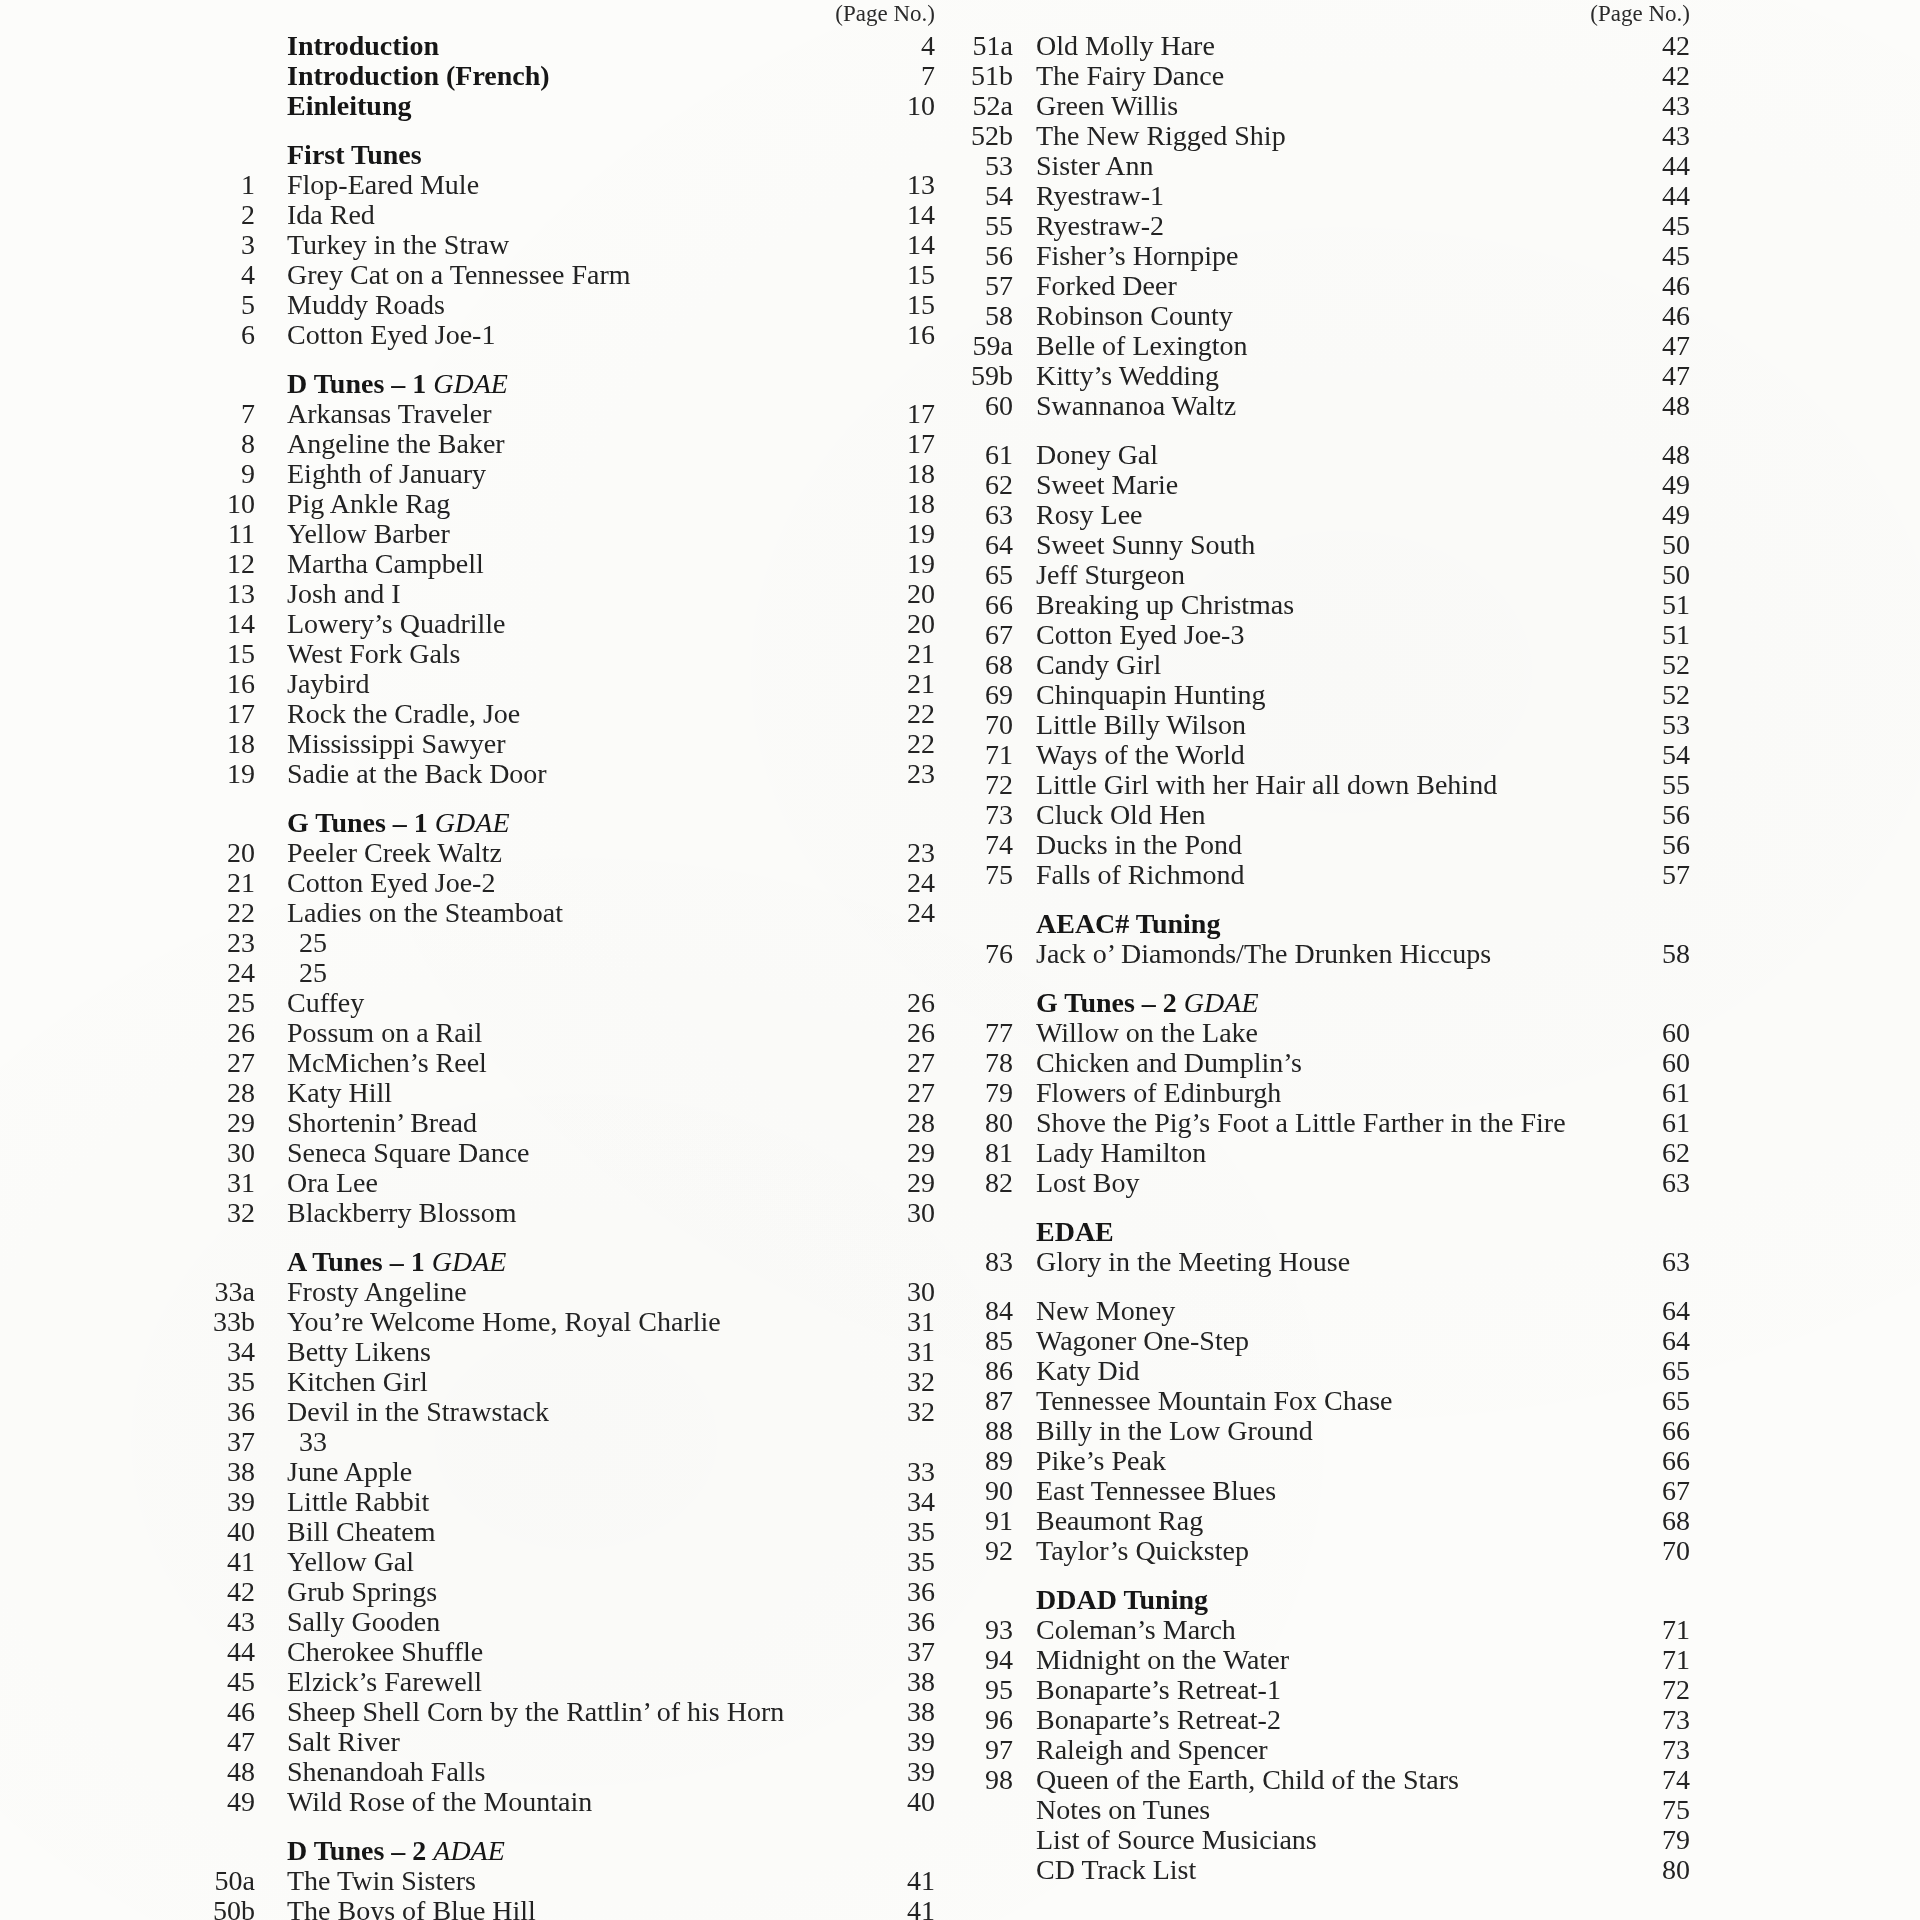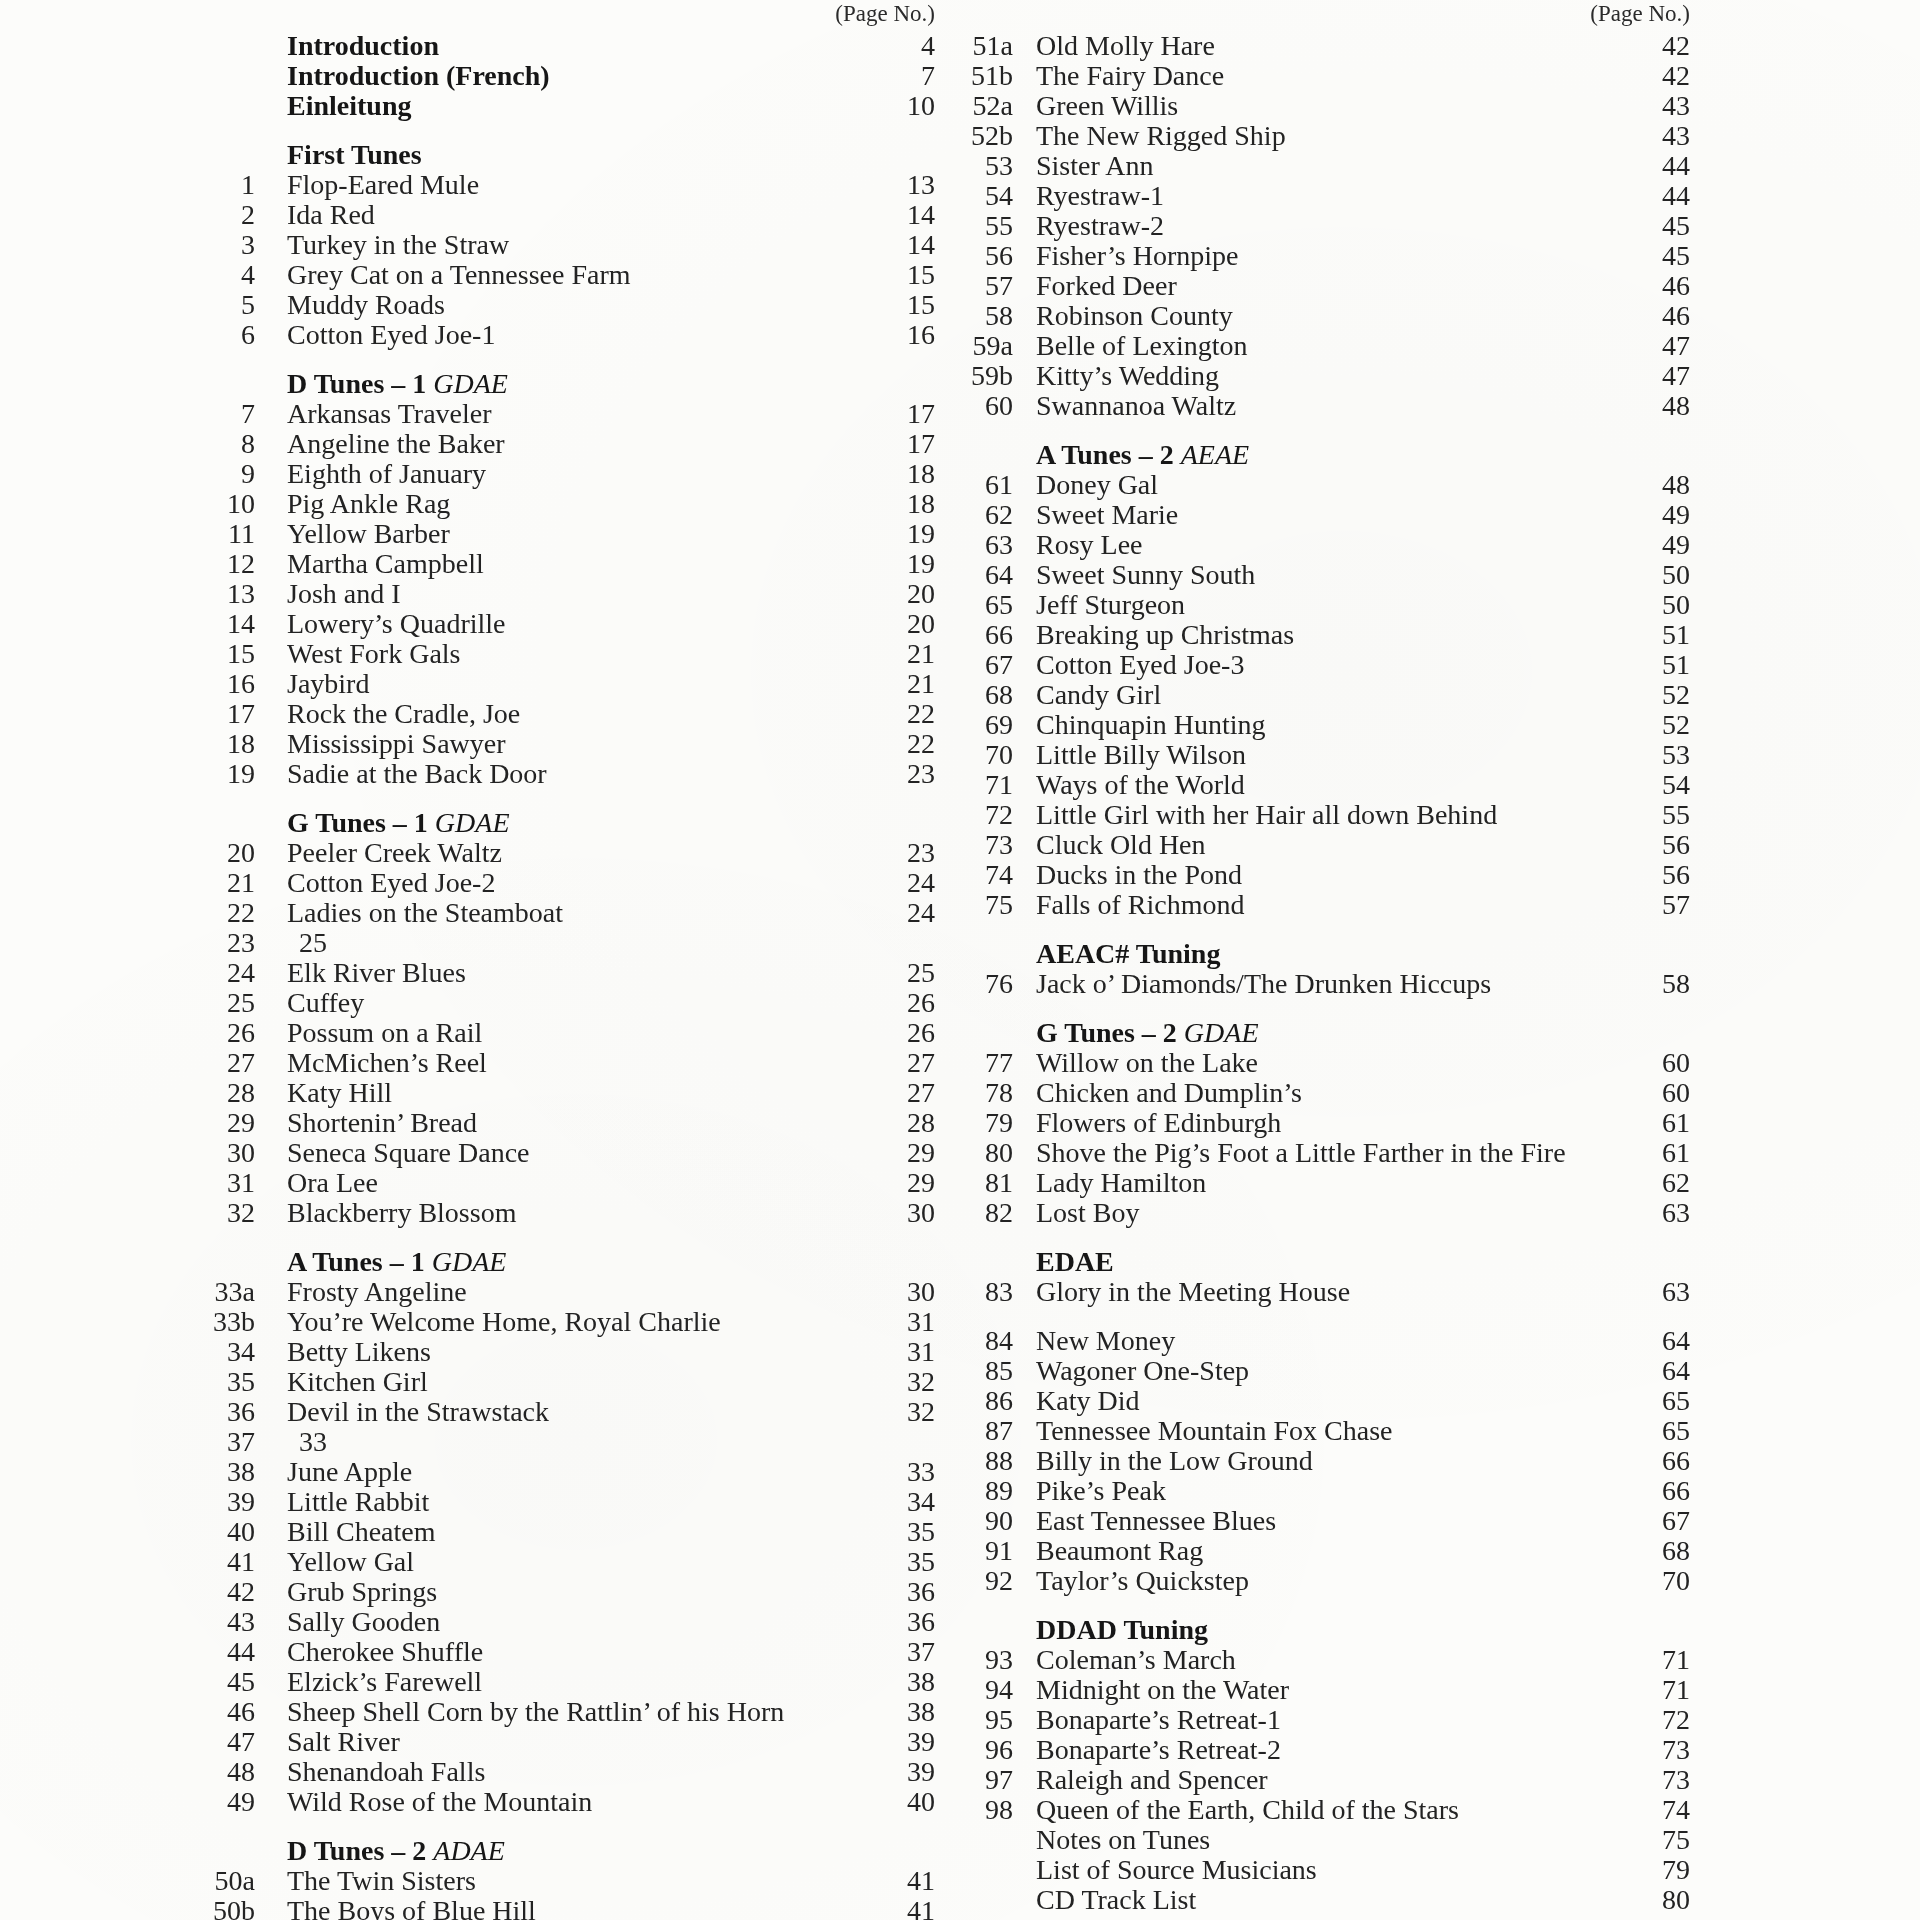--- a/index.html
+++ b/index.html
@@ -203,21 +203,20 @@
             <span class="num">22</span>
             <span class="title">Ladies on the Steamboat</span>
             <span class="pagecol">24</span>
           </div>
           <div class="row">
             <span class="num">23</span>
             <span class="pagecol">25</span>
           </div>
           <div class="row">
             <span class="num">24</span>
-            <span class="title">Elk River Blues</span>
             <span class="pagecol">25</span>
           </div>
           <div class="row">
             <span class="num">25</span>
             <span class="title">Cuffey</span>
             <span class="pagecol">26</span>
           </div>
           <div class="row">
             <span class="num">26</span>
             <span class="title">Possum on a Rail</span>
@@ -434,25 +433,20 @@
             <span class="title">Kitty’s Wedding</span>
             <span class="pagecol">47</span>
           </div>
           <div class="row">
             <span class="num">60</span>
             <span class="title">Swannanoa Waltz</span>
             <span class="pagecol">48</span>
           </div>
         </div>
         <div class="section">
-          <div class="row heading-row">
-            <span class="num"></span>
-            <span class="title"><span class="h-name">A Tunes – 2</span> <span class="h-tuning">AEAE</span></span>
-            <span class="pagecol"></span>
-          </div>
           <div class="row">
             <span class="num">61</span>
             <span class="title">Doney Gal</span>
             <span class="pagecol">48</span>
           </div>
           <div class="row">
             <span class="num">62</span>
             <span class="title">Sweet Marie</span>
             <span class="pagecol">49</span>
           </div>

